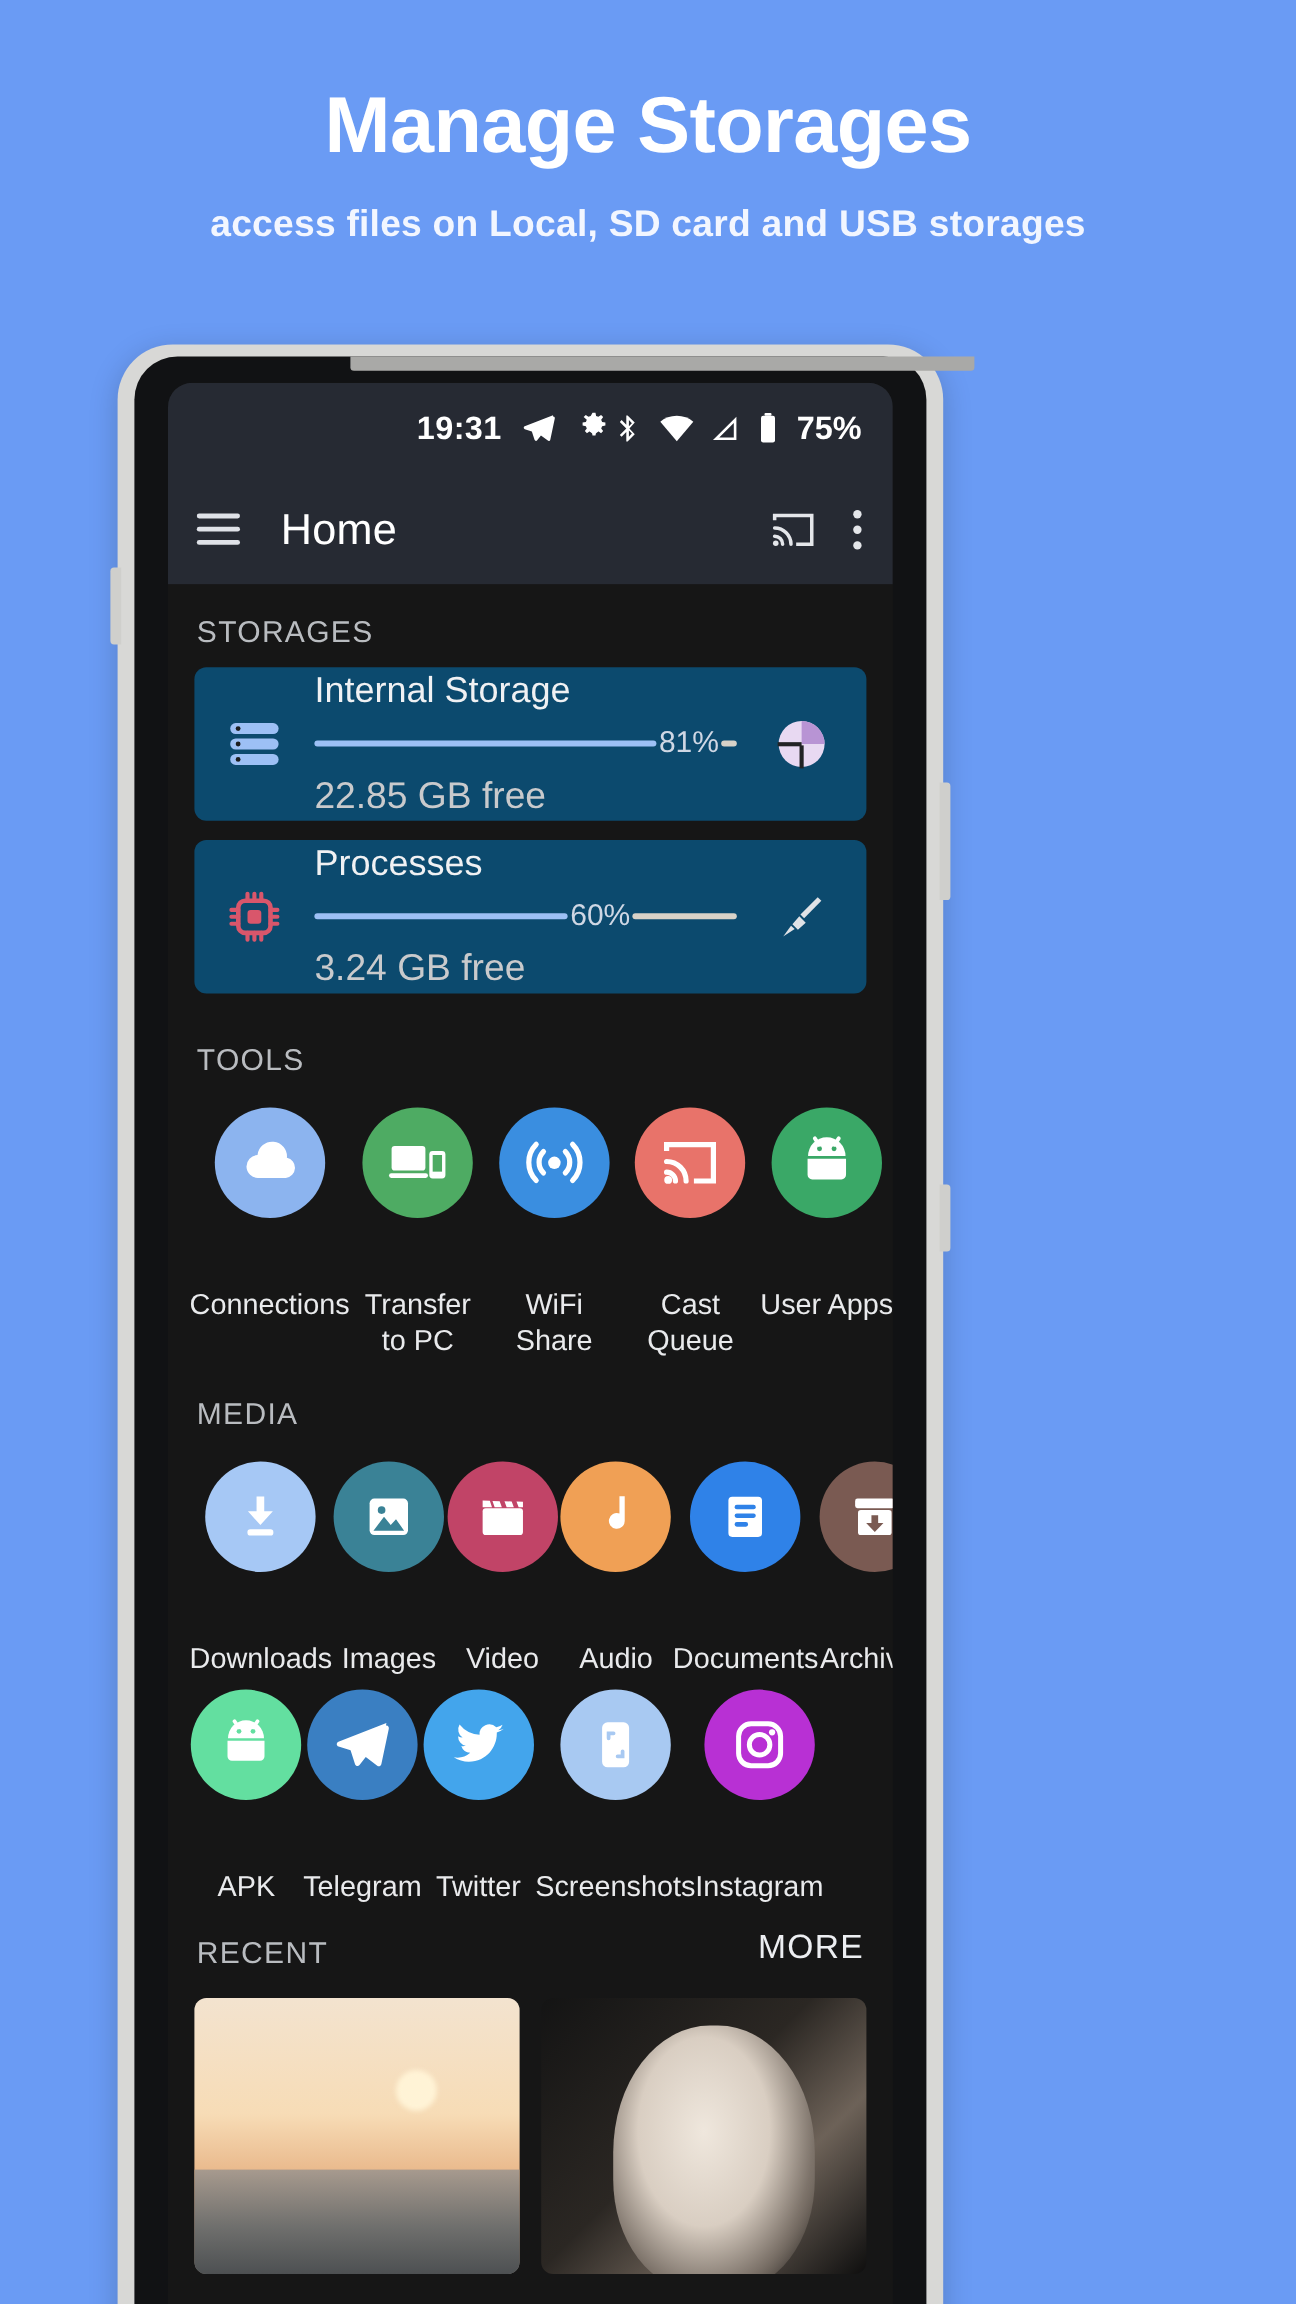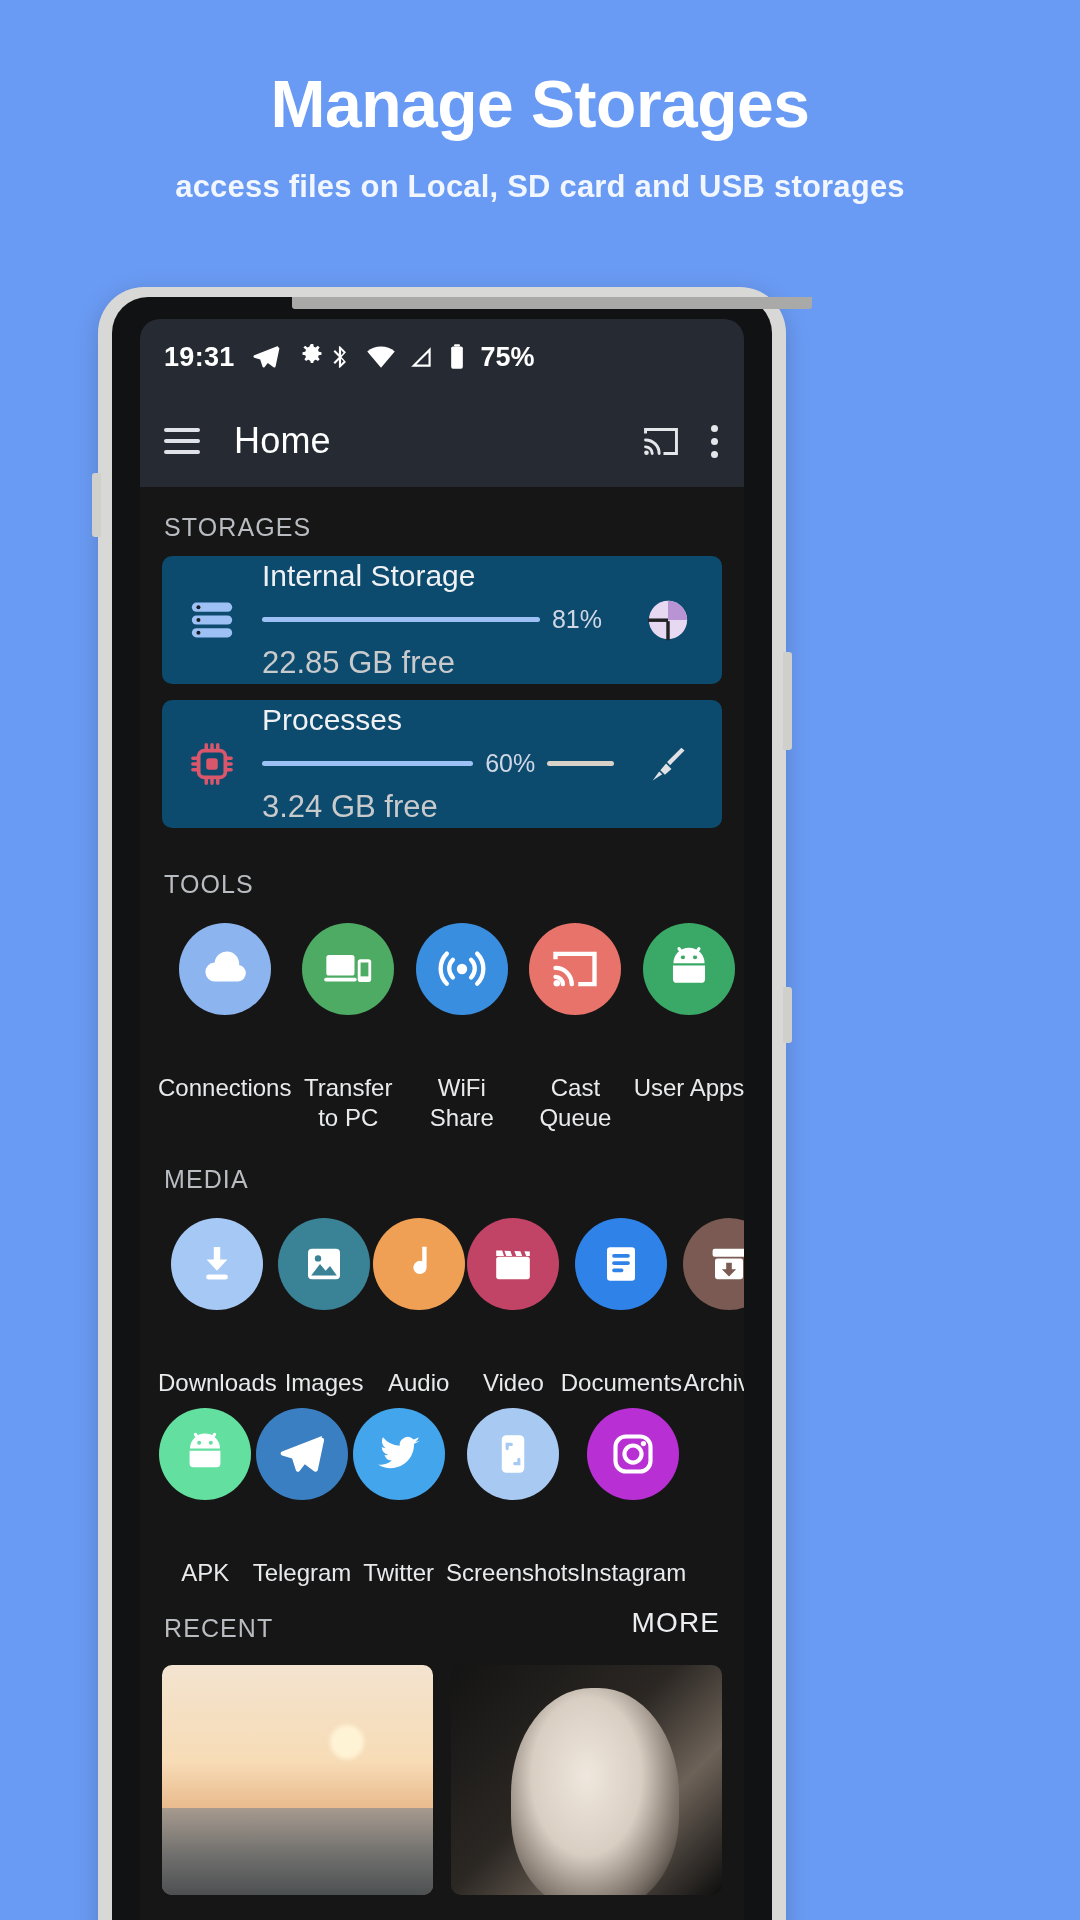--- a/index.html
+++ b/index.html
@@ -46,21 +46,21 @@
   
   .screen {
     position: absolute; left: 28px; top: 22px; right: 28px; bottom: 0;
     background: #161616; border-radius: 20px 20px 0 0;
     overflow: hidden;
   }
 
   
   .statusbar {
     height: 76px; background: #262a33;
-    display: flex; align-items: center; justify-content: flex-start;
+    display: flex; align-items: center; justify-content: flex-end;
     padding: 0 26px 0 24px; color: #fff;
   }
   .sb-left { display: flex; align-items: center; gap: 16px; }
   .sb-time { font-size: 27px; font-weight: 600; letter-spacing: 0.3px; }
   .sb-right { display: flex; align-items: center; gap: 13px; }
   .sb-batt-text { font-size: 27px; font-weight: 600; margin-left: 2px; }
   .ic { display: inline-flex; align-items: center; justify-content: center; }
 
   
   .appbar {
@@ -85,21 +85,21 @@
   .more-link { color: #eceef1; font-size: 28px; letter-spacing: 1.1px; font-weight: 500; }
 
   
   .card {
     margin: 0 22px 16px 22px; background: #0c4a6e; border-radius: 10px;
     height: 128px; display: flex; align-items: center; padding: 4px 22px; gap: 22px;
   }
   .card-icon { width: 56px; display: flex; justify-content: center; flex: 0 0 56px; }
   .card-body { flex: 1; min-width: 0; }
   .card-title { color: #f0f1f3; font-size: 30px; margin-bottom: 12px; }
-  .meter-row { display: flex; align-items: center; gap: 12px; text-align: center; }
+  .meter-row { display: flex; align-items: center; gap: 2px; text-align: center; }
   .bar { height: 5px; border-radius: 3px; }
   .bar-fill { background: #9dc0f5; }
   .bar-rest { background: #d8d2c8; flex: 1; }
   .pct { color: #cfd7e4; font-size: 25px; }
   .card-sub { color: #c9cacc; font-size: 31px; margin-top: 11px; }
   .card-trail { width: 64px; display: flex; justify-content: center; flex: 0 0 64px; }
 
   
   .grid { display: flex; padding: 4px 18px 0 18px; }
   .grid.g5 > .tile { flex: 0 0 20%; }
@@ -348,36 +348,36 @@
               <svg width="48" height="48" viewBox="0 0 24 24">
                   <rect x="4" y="4.4" width="16" height="15.2" rx="2" fill="#fff"></rect>
                   <circle cx="9" cy="9.2" r="1.6" fill="#3a8296"></circle>
                   <path fill="#3a8296" d="M5.6 17.8 10 12l2.8 3.4L15 13l3.4 4.8z"></path>
                 </svg>
             </div>
             <div class="tile-label">Images</div>
           </div>
 
           <div class="tile">
-            <div class="circle" style="background:#f0a055">
-              <svg width="48" height="48" viewBox="0 0 24 24">
-                  <path fill="#fff" d="M15.8 3.4v10.3a3.3 3.3 0 1 1-2.2-3.1V3.4z"></path>
-                </svg>
-            </div>
-            <div class="tile-label">Audio</div>
-          </div>
-
-          <div class="tile">
             <div class="circle" style="background:#c14467">
               <svg width="48" height="48" viewBox="0 0 24 24">
                   <rect x="3.6" y="8.4" width="16.8" height="11.2" rx="1.3" fill="#fff"></rect>
                   <path fill="#fff" d="M3.6 8V5.2l3 .1.9 2.7zM8.6 8 7.7 5.4l3 .1.9 2.5zM13.6 8l-.9-2.5 3 .1.9 2.4zM18.6 8l-.9-2.4 2.7.1V8z"></path>
                 </svg>
             </div>
             <div class="tile-label">Video</div>
+          </div>
+
+          <div class="tile">
+            <div class="circle" style="background:#f0a055">
+              <svg width="48" height="48" viewBox="0 0 24 24">
+                  <path fill="#fff" d="M15.8 3.4v10.3a3.3 3.3 0 1 1-2.2-3.1V3.4z"></path>
+                </svg>
+            </div>
+            <div class="tile-label">Audio</div>
           </div>
 
           <div class="tile">
             <div class="circle" style="background:#2f82e8">
               <svg width="48" height="48" viewBox="0 0 24 24">
                   <rect x="5" y="3.6" width="14" height="16.8" rx="1.6" fill="#fff"></rect>
                   <g fill="#2f82e8">
                     <rect x="7.6" y="7" width="8.8" height="1.9" rx="0.9"></rect>
                     <rect x="7.6" y="10.6" width="8.8" height="1.9" rx="0.9"></rect>
                     <rect x="7.6" y="14.2" width="5.6" height="1.9" rx="0.9"></rect>

